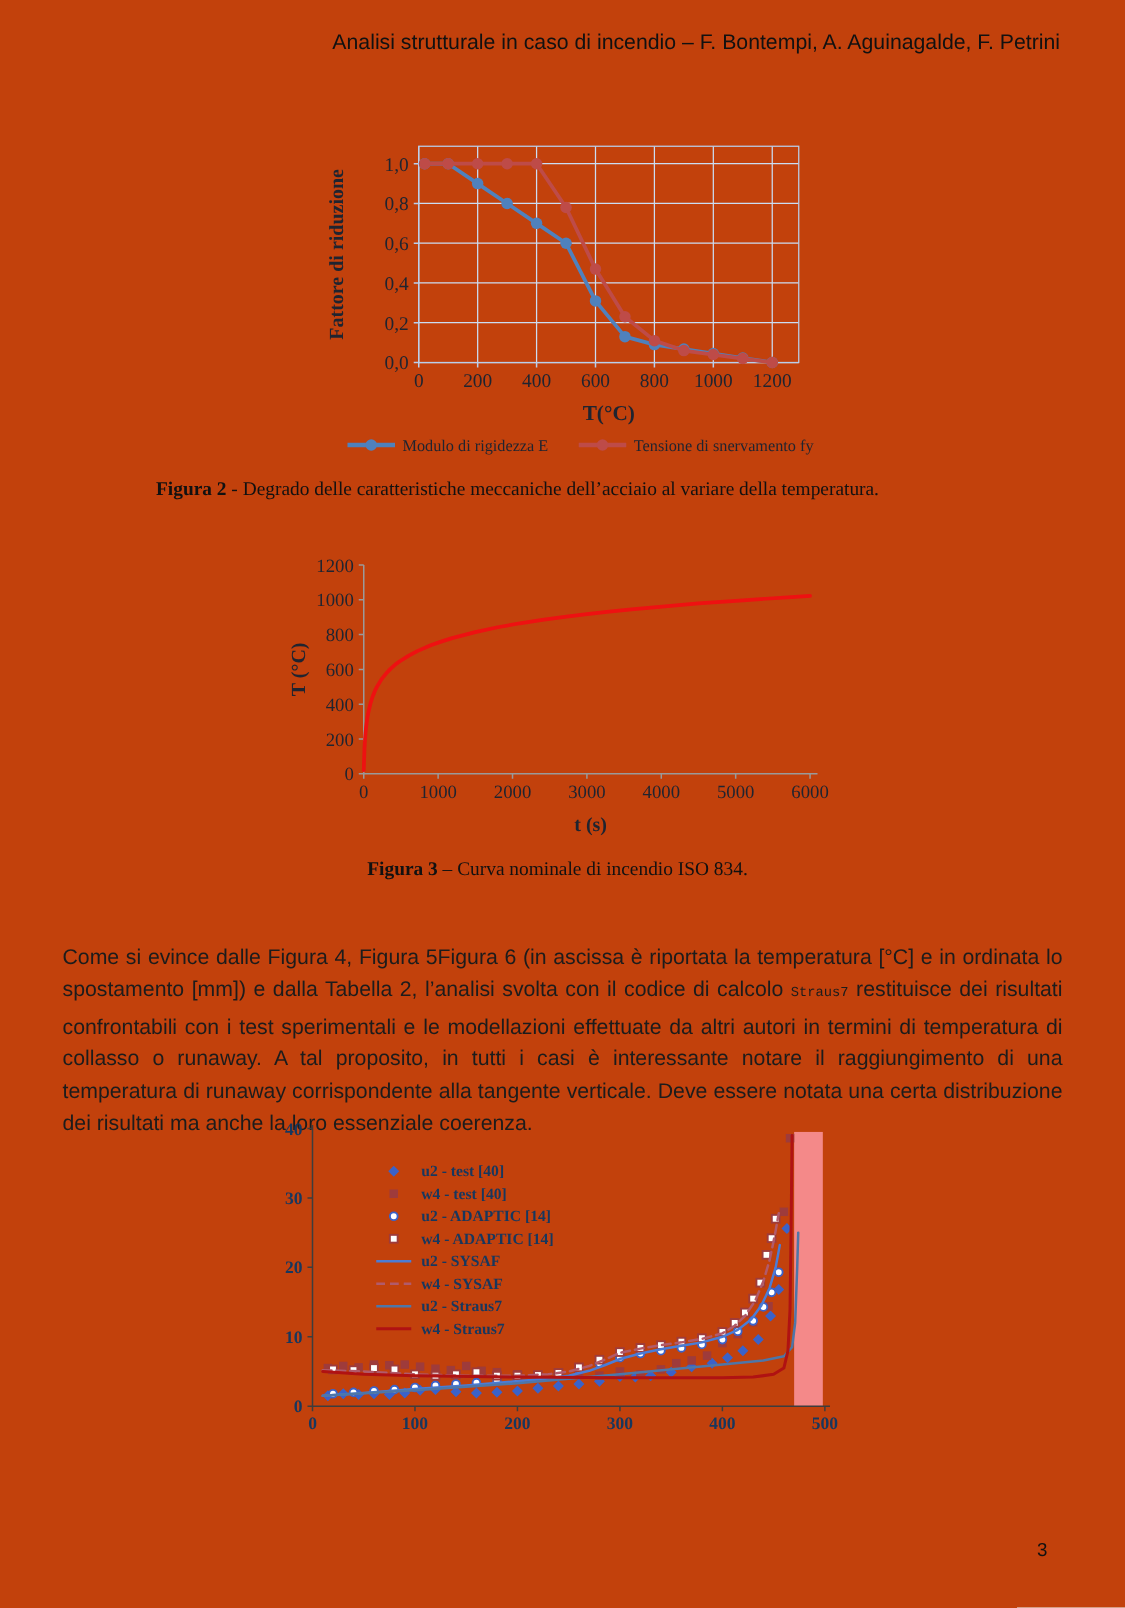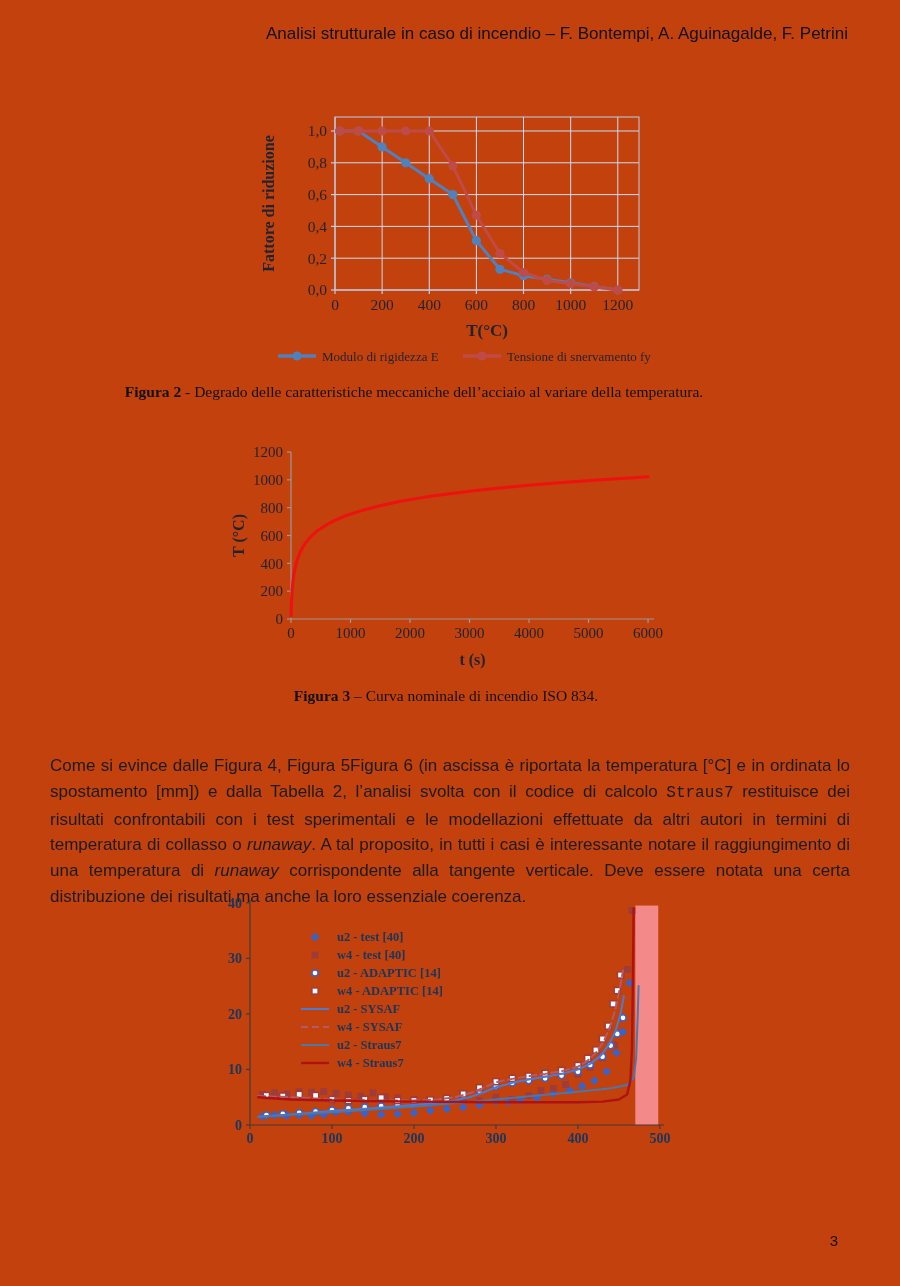--- a/index.html
+++ b/index.html
@@ -16,22 +16,22 @@
   .chart-host svg{display:block;}
   .caption{
     position:absolute;left:0;width:828px;text-align:center;
     font-family:"Liberation Serif",serif;font-size:15.5px;color:#111;
   }
   .caption b{font-weight:bold;}
   .body-text{
     position:absolute;top:736px;left:50px;width:800px;
     font-size:17px;line-height:25.8px;text-align:justify;color:#1c1c1c;
   }
-  .code{font-family:"Liberation Mono",monospace;font-size:16px;}
-  .ital{font-style:italic;}
+  .code{font-family:"Liberation Mono",monospace;font-size:11px;}
+  .ital{}
   .pagenum{
     position:absolute;top:1232px;right:62px;font-size:15px;color:#111;
   }
 </style>
 </head>
 <body>
 
 <div class="page">
 
   <div class="header">Analisi strutturale in caso di incendio – F. Bontempi, A. Aguinagalde, F. Petrini</div>

